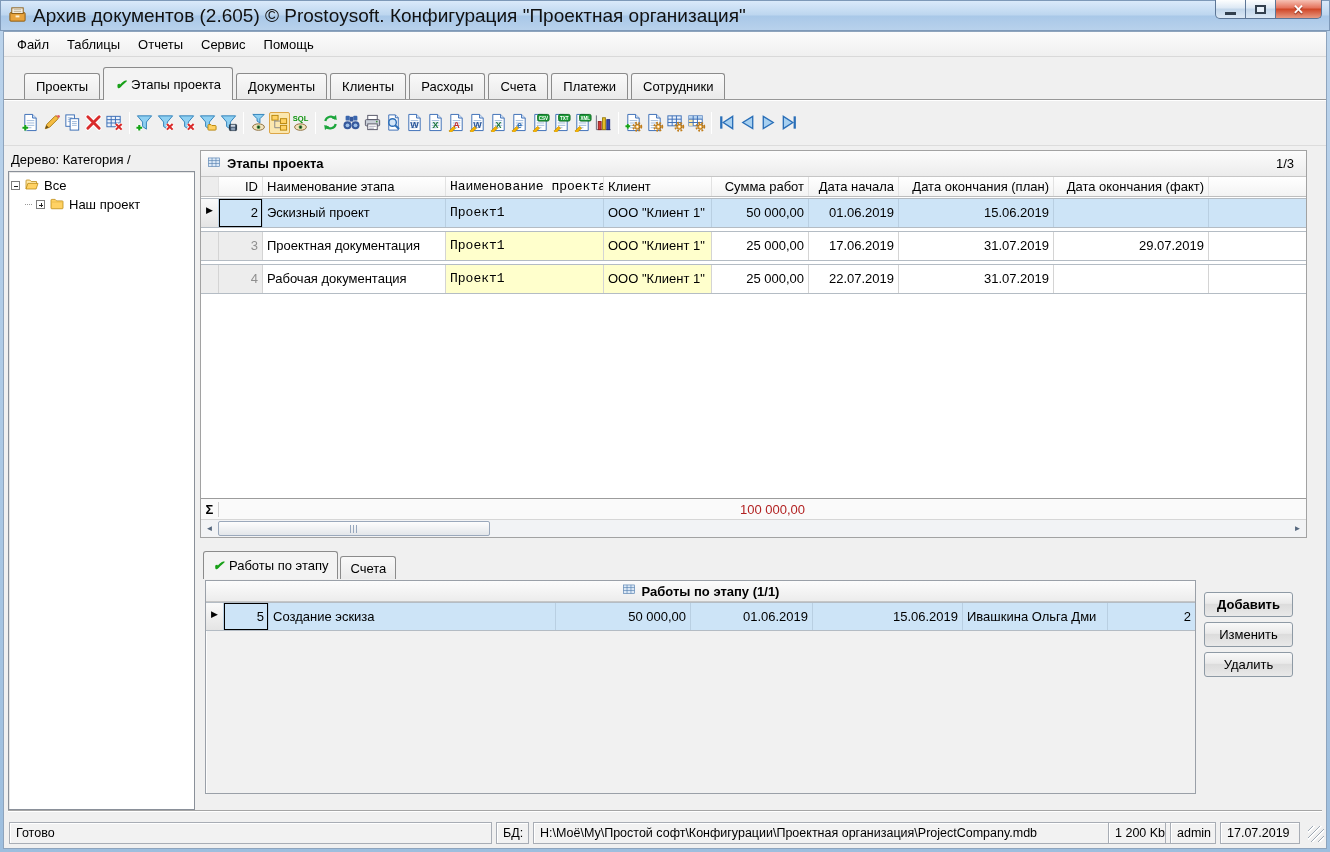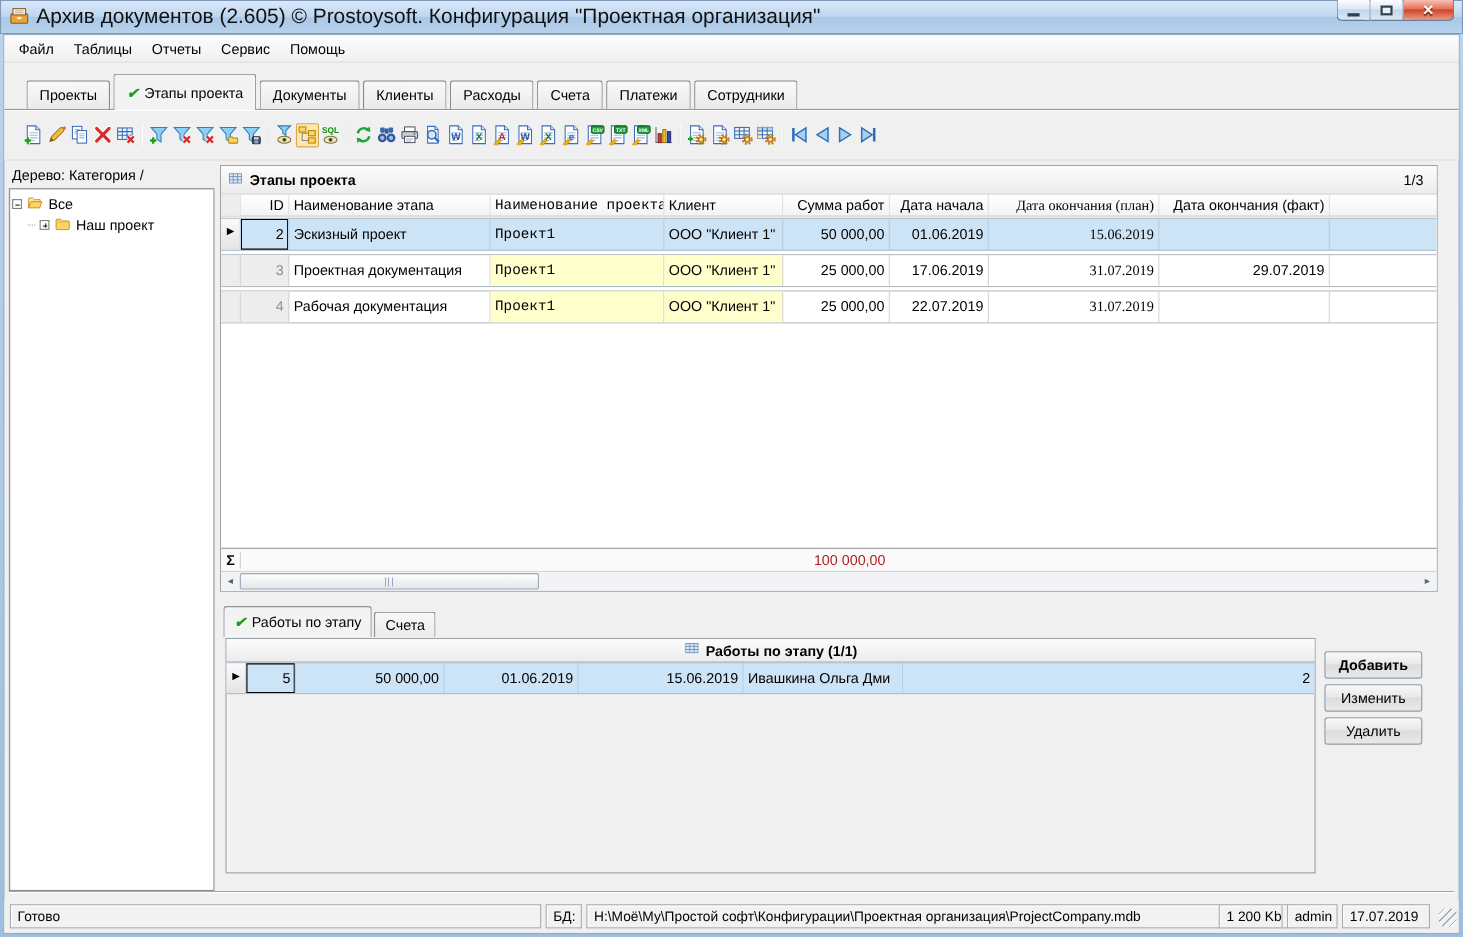--- a/index.html
+++ b/index.html
@@ -74,21 +74,21 @@
   .trow.selected .dc { border-right-color:#b9cfe2; }
   .c-marker { width:18px; flex:none; background:#ededed; border-right:1px solid #c0c0c0; font-size:9px; text-align:center; padding-top:8px; }
   .trow.selected .c-marker { background:linear-gradient(#fafafa,#e4e4e4); }
   .c-id   { width:44px; flex:none; text-align:right; }
   .trow:not(.selected) .c-id { background:#ededed; color:#8f8f8f; }
   .c-name { width:183px; flex:none; }
   .c-proj { width:158px; flex:none;font-family:Liberation Mono, monospace; }
   .c-client { width:108px; flex:none; }
   .c-sum  { width:97px; flex:none; text-align:right; }
   .c-d1   { width:90px; flex:none; text-align:right; }
-  .c-d2   { width:155px; flex:none; text-align:right;font-family:Liberation Serif, serif; }
+  .c-d2   { width:155px; flex:none; text-align:right; }
   .c-d3   { width:155px; flex:none; text-align:right; }
   .c-note { flex:1; border-right:none !important;margin-top:14px; }
   .trow:not(.selected) .lk { background:#ffffcc; }
   .focuscell { box-shadow:inset 0 0 0 1px #000; background:#cde4f7; color:#000 !important; }
   .sumrow { height:21px; flex:none; display:flex; align-items:center; border-top:1px solid #9c9c9c; background:#fafafa; }
   .sumrow .sumsign { width:18px; text-align:center; font-weight:bold; font-size:13px; border-right:1px solid #d0d0d0; }
   .sumrow .sumval { width:590px; text-align:right; color:#b22222; padding-right:4px; }
   .hscroll { height:18px; flex:none; background:#f2f3f5; border-top:1px solid #d6d6d6; position:relative; }
   .sarrow { position:absolute; top:0; width:17px; height:17px; display:flex; align-items:center; justify-content:center;
     font-size:8px; color:#55677e; background:#f2f3f5; }
@@ -593,20 +593,21 @@
   <div class="gridtitle">
     <span><svg viewBox="0 0 20 20" width="14" height="13">
           <rect x="1.5" y="3" width="17" height="13" fill="#dce9f7" stroke="#5580b0"></rect>
           <path d="M1.5 7h17M1.5 11.5h17M7 3v13M13 3v13" stroke="#5580b0"></path>
         </svg></span>
     <b>Работы по этапу (1/1)</b>
   </div>
   <div class="trow selected">
     <span class="dc c-marker">▶</span>
     <span class="dc c2-id focuscell">5</span>
+    <span class="dc c2-name">Создание эскиза</span>
     <span class="dc c2-cost">50 000,00</span>
     <span class="dc c2-ds">01.06.2019</span>
     <span class="dc c2-de">15.06.2019</span>
     <span class="dc c2-exec">Ивашкина Ольга Дми</span>
     <span class="dc c2-code">2</span>
   </div>
 </div>
 
 <div class="sidebtn primary" style="top:592px">Добавить</div>
 <div class="sidebtn" style="top:622px">Изменить</div>

